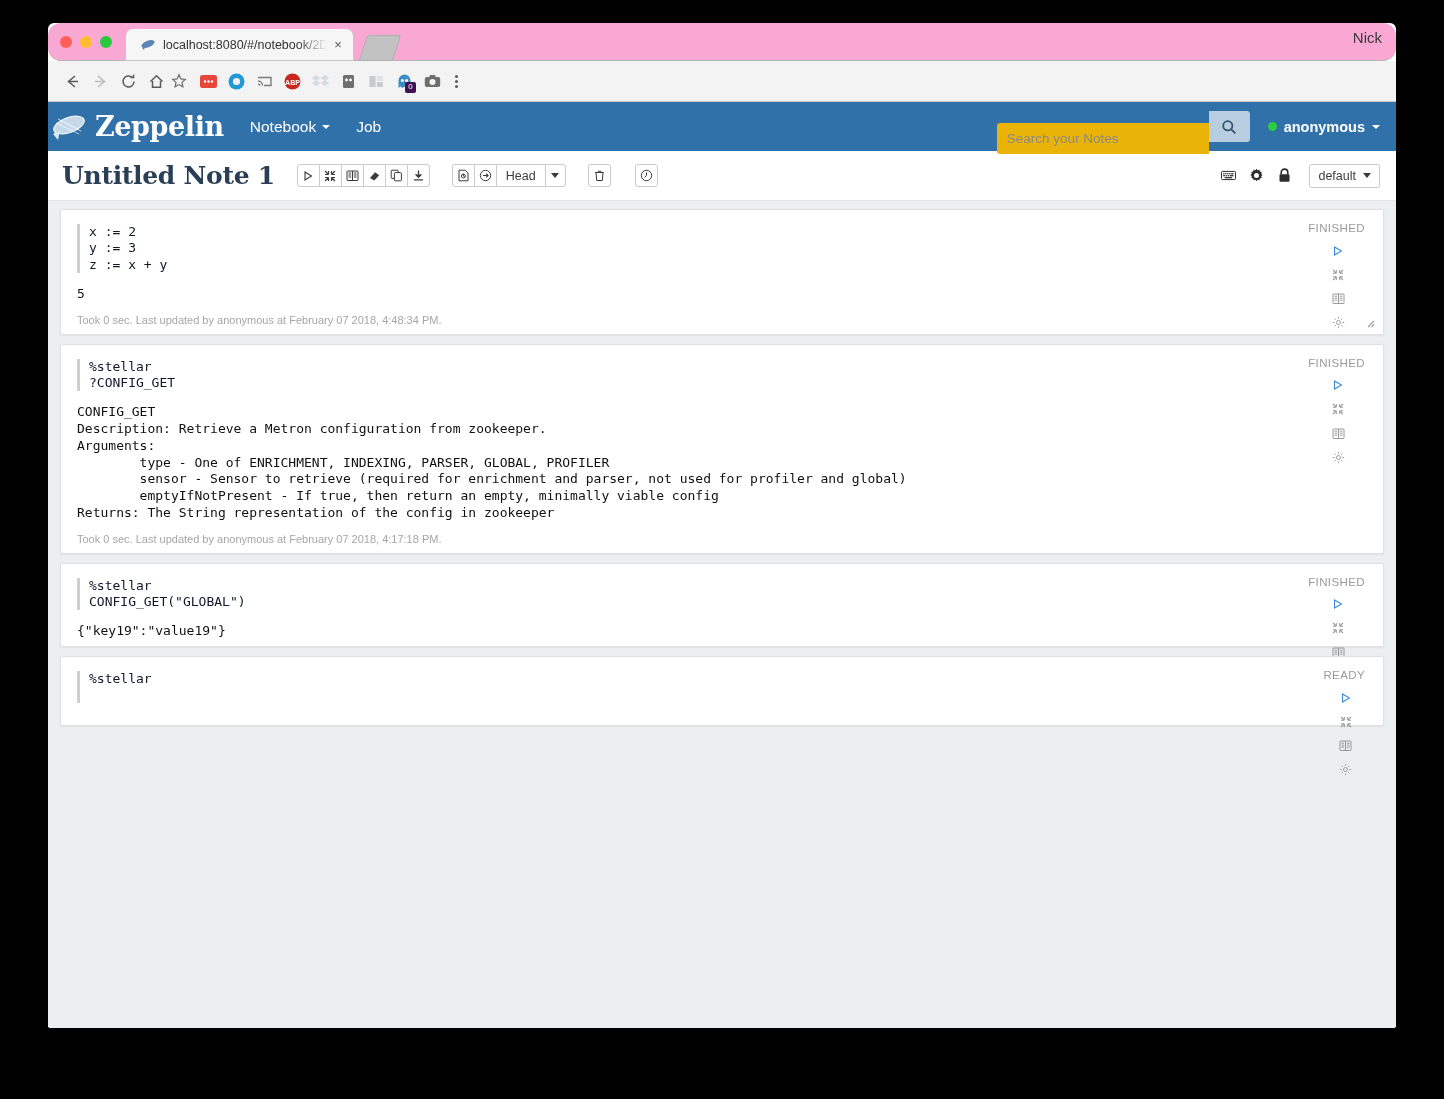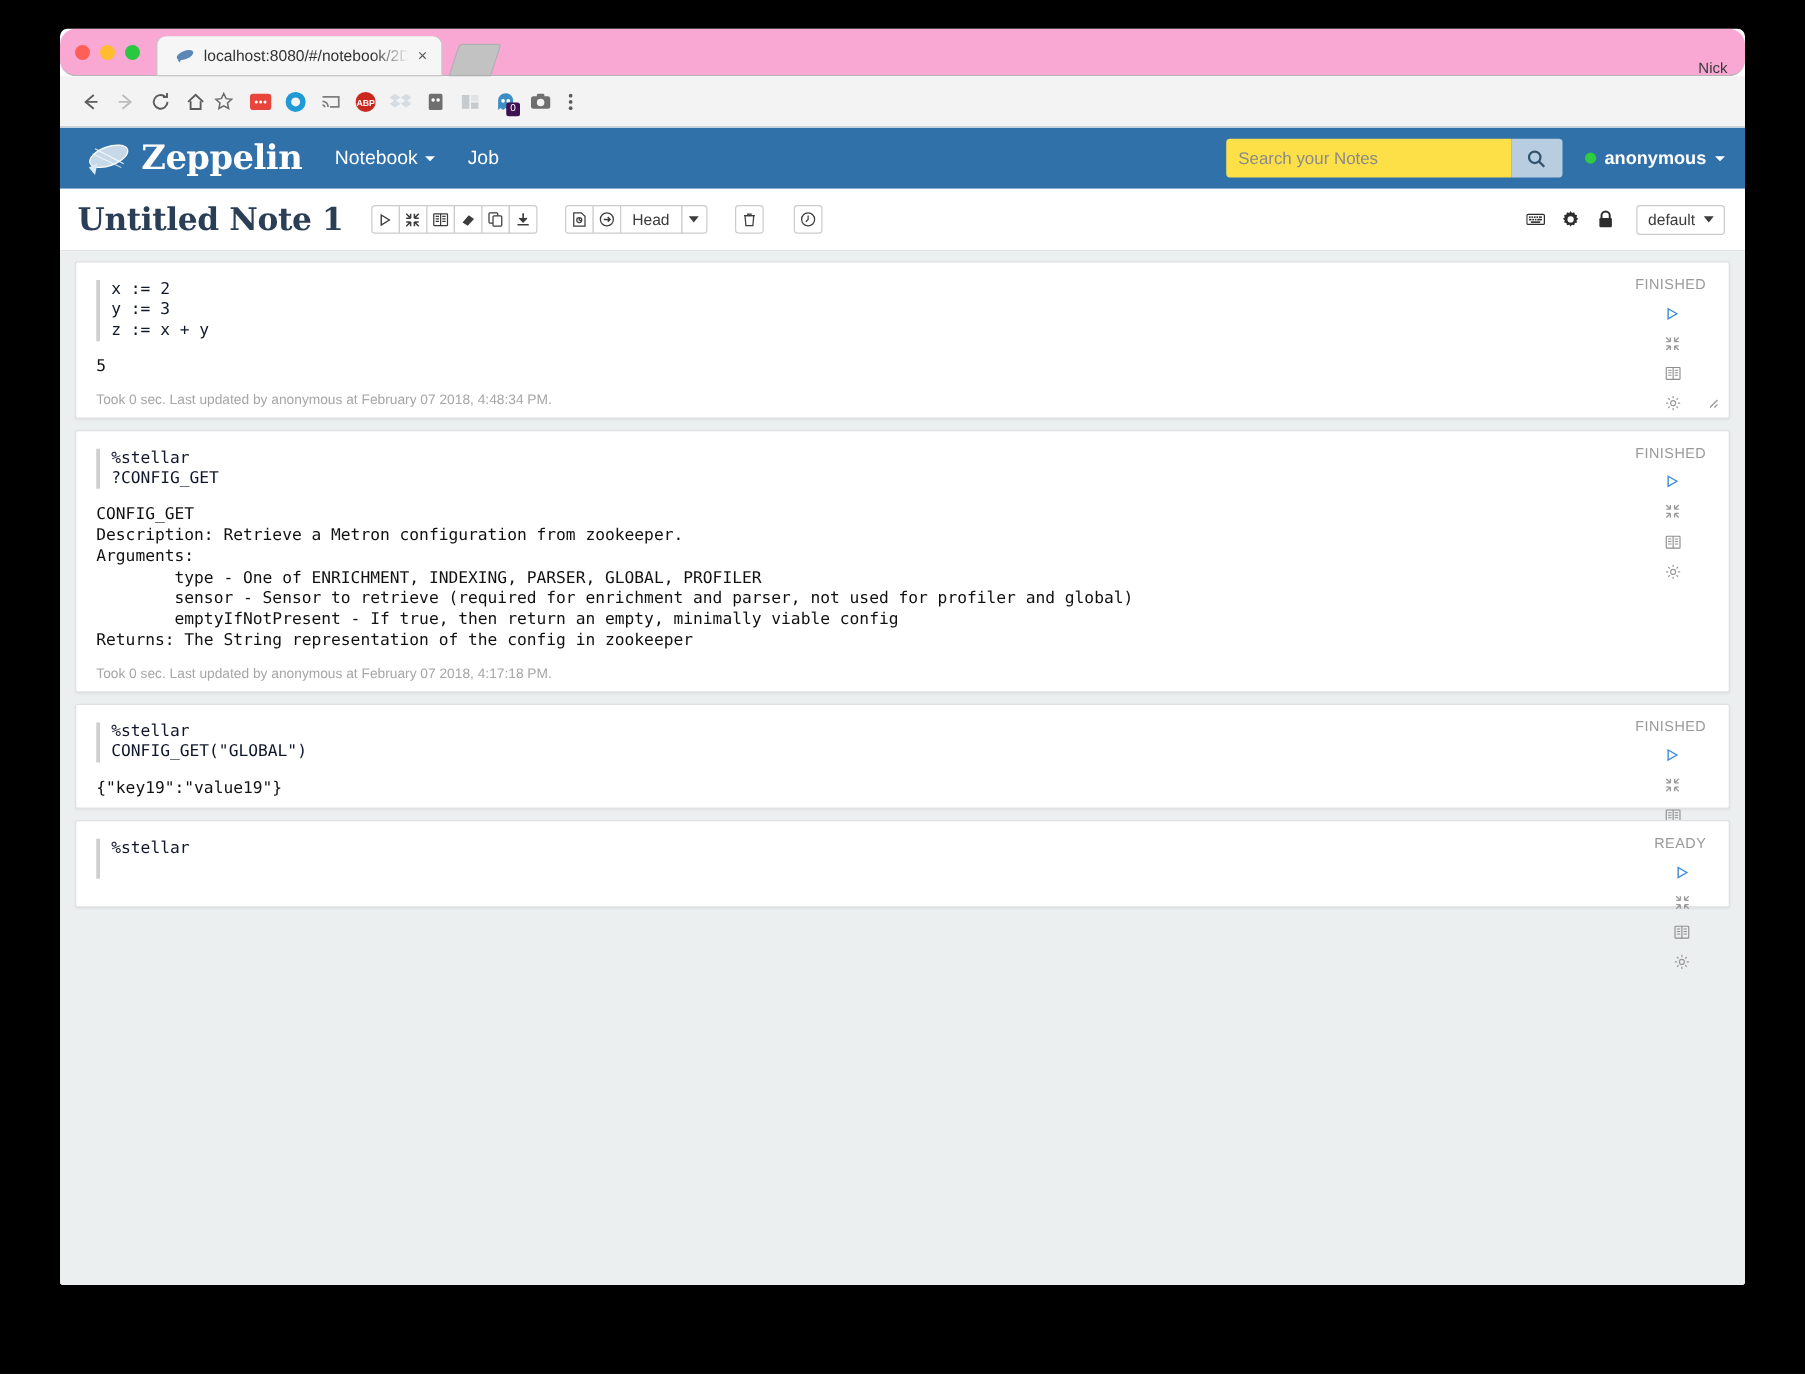--- a/index.html
+++ b/index.html
@@ -72,22 +72,22 @@
   }
   .tab-new {
     position: absolute; left: 315px; top: 12px;
     width: 34px; height: 26px;
     background: #c2c2c2;
     transform: skewX(-18deg);
     border-radius: 3px 3px 0 0;
     border: 1px solid #b0b0b0;
   }
   .window-user {
-    position: absolute; right: 14px; top: 24px;
-    font-size: 12px; color: #3a3a3a;
+    position: absolute; right: 14px; top: 6px;
+    font-size: 15px; color: #3a3a3a;
   }
 
   
   .omnibar {
     height: 41px;
     background: #f3f3f3;
     border-bottom: 1px solid #c9c9c9;
     display: flex; align-items: center;
     padding: 0 10px;
   }
@@ -123,21 +123,21 @@
   .kebab { width: 20px; display:flex; flex-direction:column; align-items:center; gap:2px; }
   .kebab i { width:3px; height:3px; background:#5b5b5b; border-radius:50%; display:block; }
 
   
   .app { height: 926px; background: #ffffff; position: relative; overflow: hidden; }
 
   .navbar {
     height: 49px;
     background: #3071a9;
     display: flex; align-items: center;
-    padding: 0 16px 0 18px;
+    padding: 0 16px 0 0;
   }
   .brand { display: flex; align-items: center; margin-right: 26px; }
   .brand-logo { width: 40px; height: 30px; margin-right: 7px; }
   .brand-text {
     color: #ffffff; font-size: 27px; font-weight: bold;
     letter-spacing: -0.4px;
     font-family: "DejaVu Serif", serif;
   }
   .nav-links { display: flex; align-items: center; gap: 26px; }
   .nav-link {
@@ -147,27 +147,28 @@
   .caret-down {
     width: 0; height: 0;
     border-left: 4px solid transparent;
     border-right: 4px solid transparent;
     border-top: 4px solid #ffffff;
     display: inline-block;
   }
   .nav-right { margin-left: auto; display: flex; align-items: center; gap: 18px; }
   .search-group { display: flex; height: 31px; }
   .search-input {
-    width: 228px; height: 31px;
+    width: 212px; height: 31px;
     border: none; outline: none;
-    background: #fde047;
+    background: #eab308;
     padding: 0 10px;
     font-size: 13.5px; color: #555;
     font-family: "Liberation Sans", sans-serif;
     border-radius: 3px 0 0 3px;
+    margin-top: 12px;
   }
   .search-input::placeholder { color: #8a8a8a; }
   .search-btn {
     width: 41px; height: 31px;
     background: #b8cee0;
     border: none; border-radius: 0 3px 3px 0;
     display: flex; align-items: center; justify-content: center;
     color: #31536f;
   }
   .user-menu { display: flex; align-items: center; gap: 7px; color: #fff; font-size: 14.5px; font-weight: bold; }

